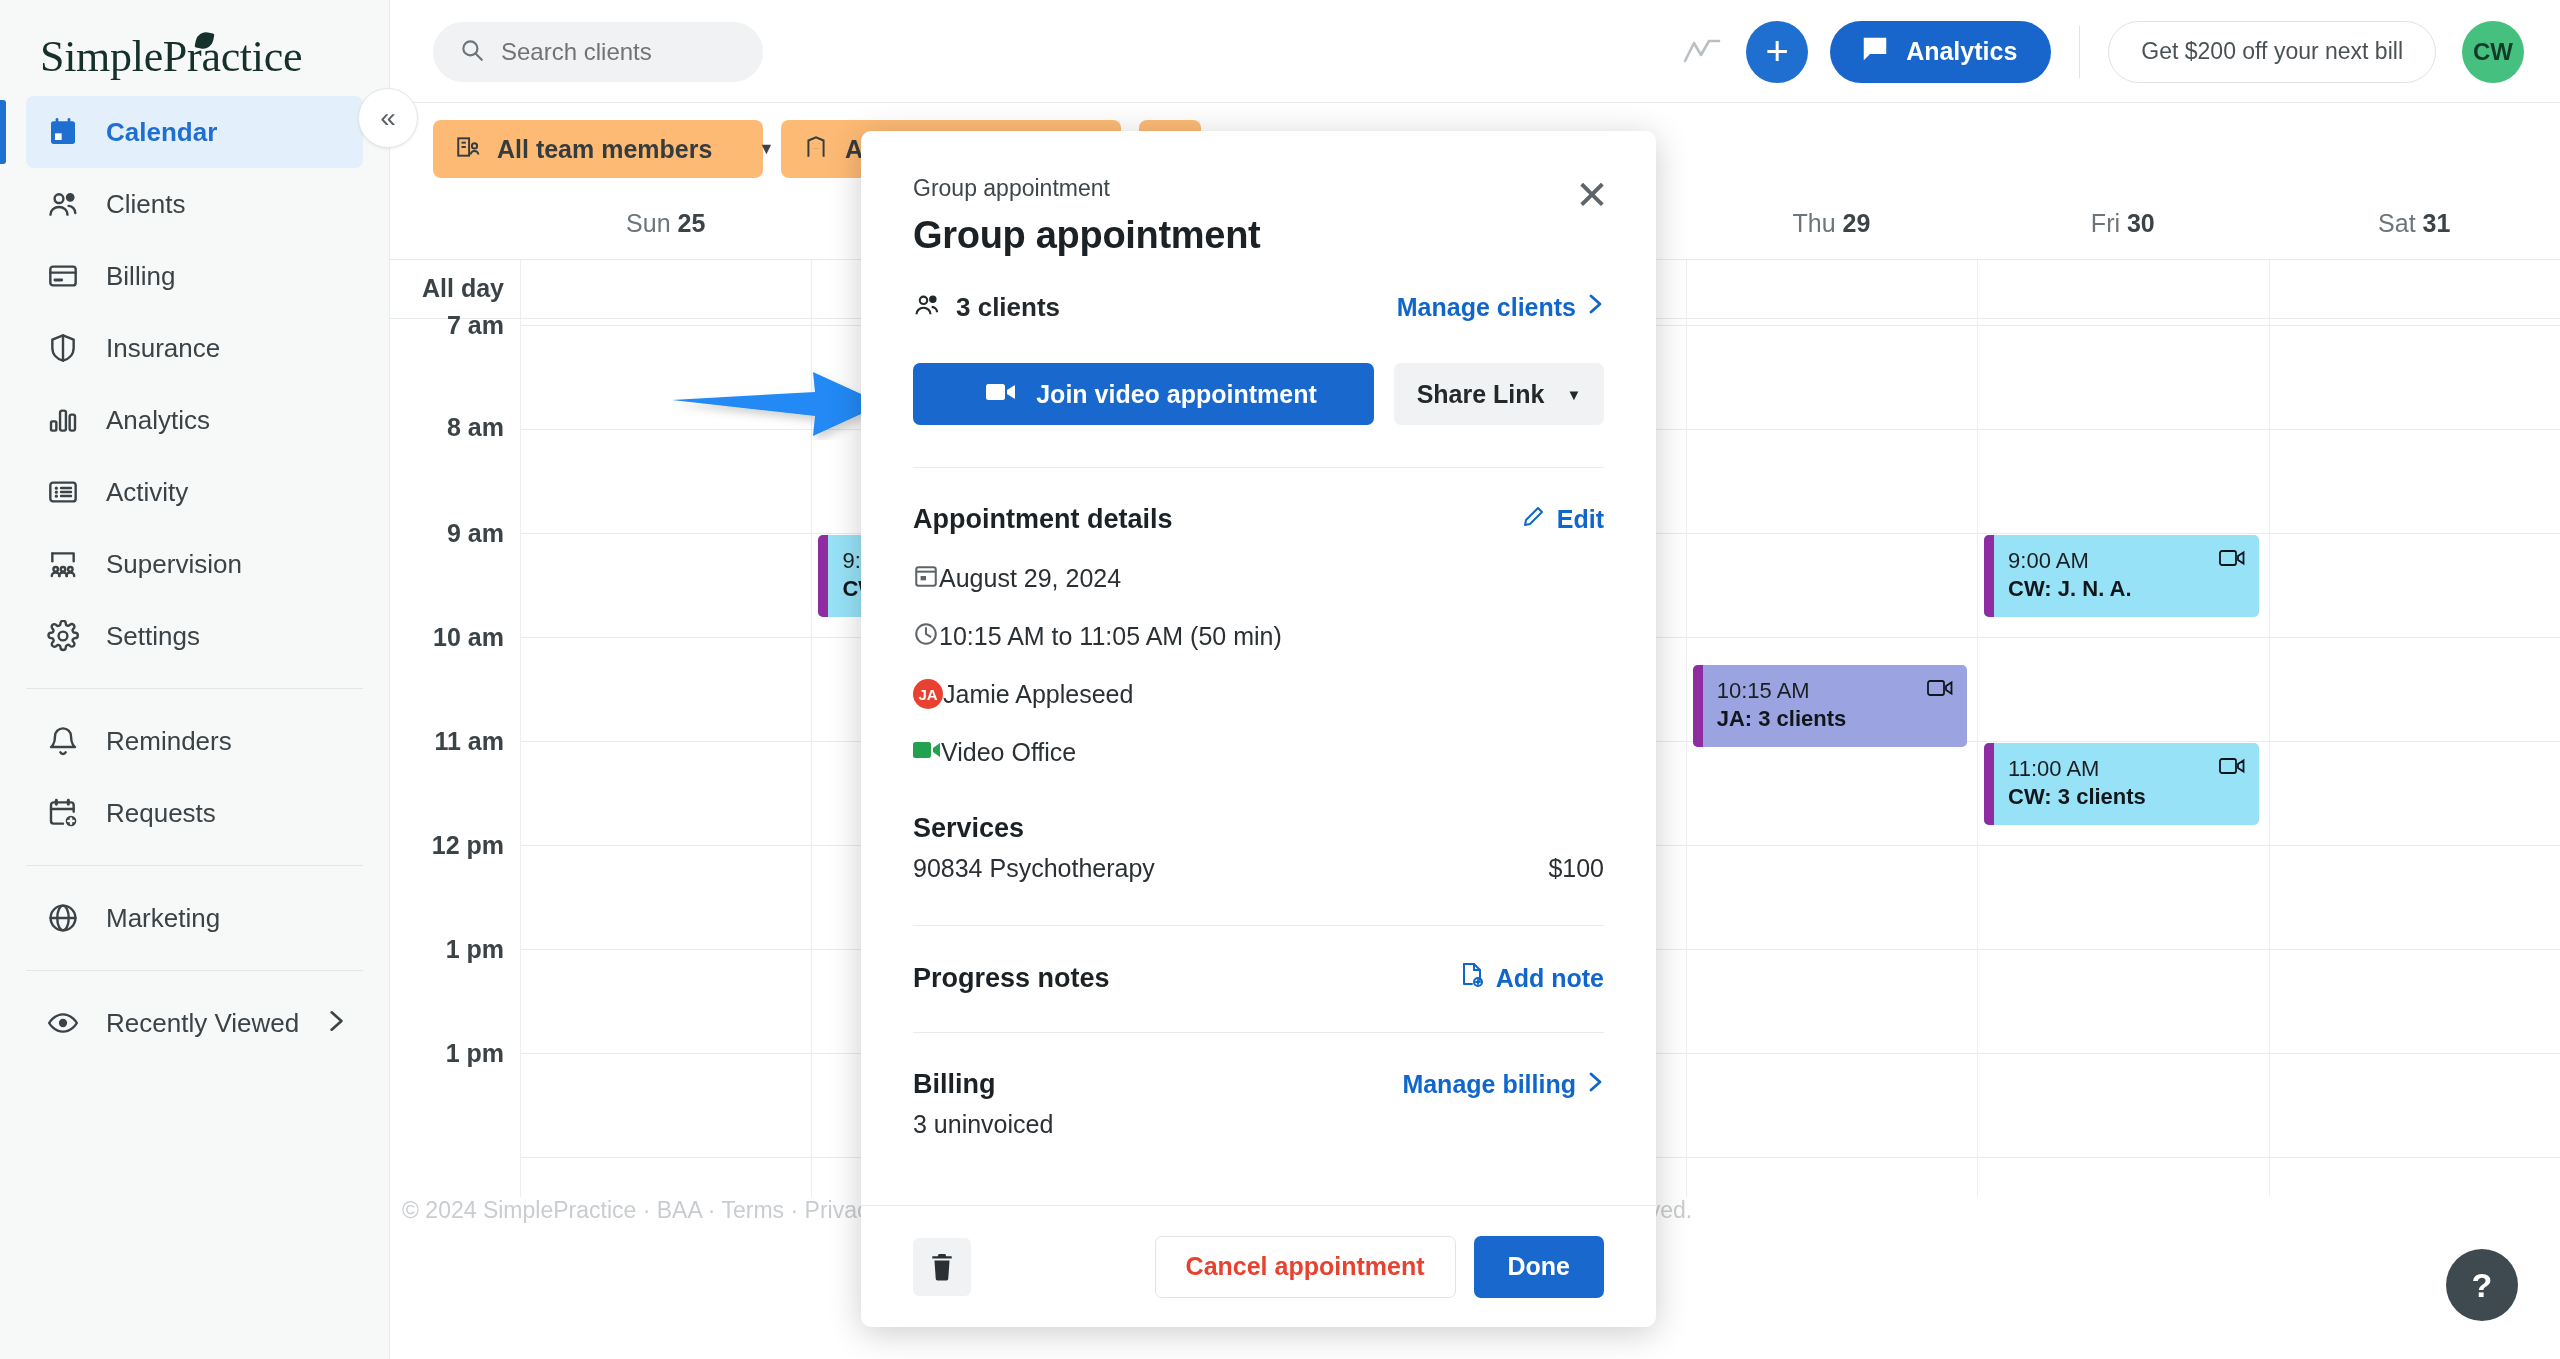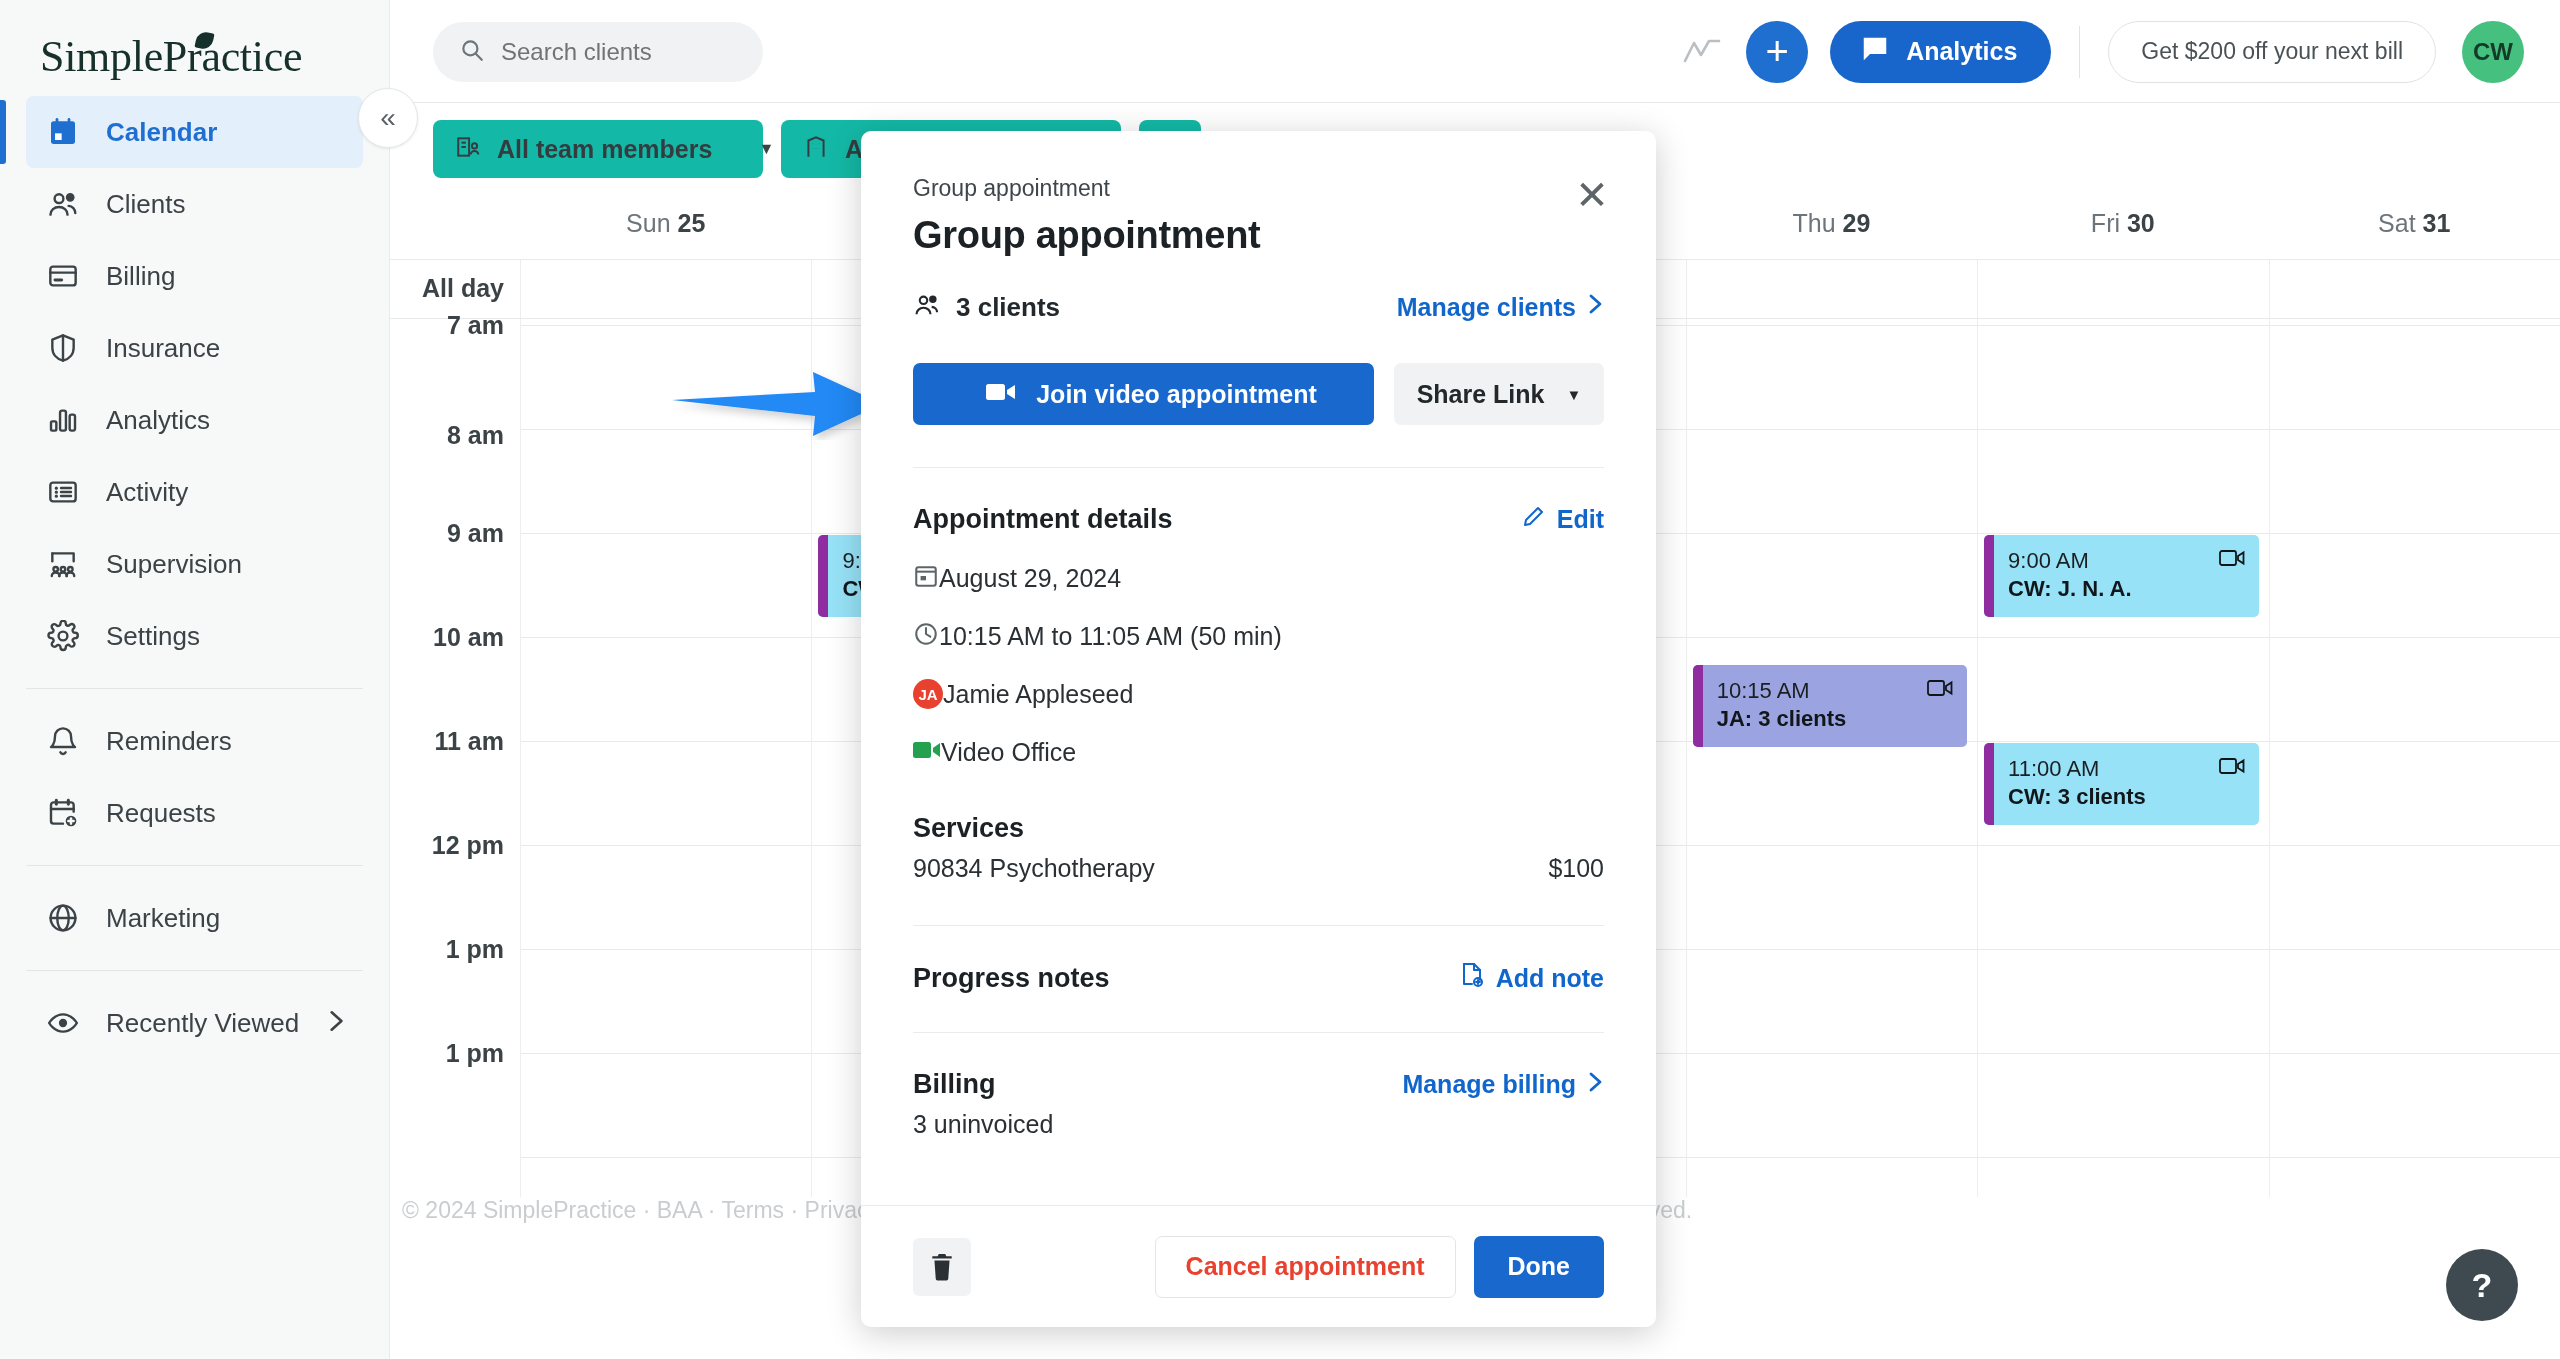--- a/index.html
+++ b/index.html
@@ -108,21 +108,21 @@
     box-shadow: 0 1px 3px rgba(0,0,0,.08);
   }
 
   
   #filterbar {
     position: absolute; left: 390px; top: 103px;
     width: 2170px; height: 92px; background: #fff;
     display: flex; align-items: center; padding-left: 43px; gap: 18px;
   }
   .filter-pill {
-    height: 58px; background: #14b8a6; border-radius: 8px;
+    height: 58px; background: #fdba74; border-radius: 8px;
     display: flex; align-items: center; gap: 16px;
     padding: 0 22px; cursor: pointer;
   }
   .filter-pill .fp-label { font-size: 25px; font-weight: 700; color: #343c40; white-space: nowrap; }
   .filter-pill .caret { margin-left: 30px; font-size: 16px; color: #3d4448; }
   #team-pill { width: 330px; }
   #loc-pill { width: 340px; }
   #settings-pill { width: 62px; justify-content: center; }
 
   
@@ -515,21 +515,21 @@
           <div class="allday-cell"></div>
           <div class="allday-cell"></div>
           <div class="allday-cell"></div>
           <div class="allday-cell"></div>
           <div class="allday-cell"></div>
         </div>
     </div>
     <div id="grid-wrap">
       <div id="time-gutter">
           <div class="time-label" style="top: 6px;">7 am</div>
-          <div class="time-label" style="top: 116px;">8 am</div>
+          <div class="time-label" style="top: 108px;">8 am</div>
           <div class="time-label" style="top: 214px;">9 am</div>
           <div class="time-label" style="top: 318px;">10 am</div>
           <div class="time-label" style="top: 422px;">11 am</div>
           <div class="time-label" style="top: 526px;">12 pm</div>
           <div class="time-label" style="top: 630px;">1 pm</div>
           <div class="time-label" style="top: 734px;">1 pm</div>
         </div>
       <div id="grid-cols">
           <div class="grid-col">
             <div class="hour-line" style="top: 6px;"></div>

